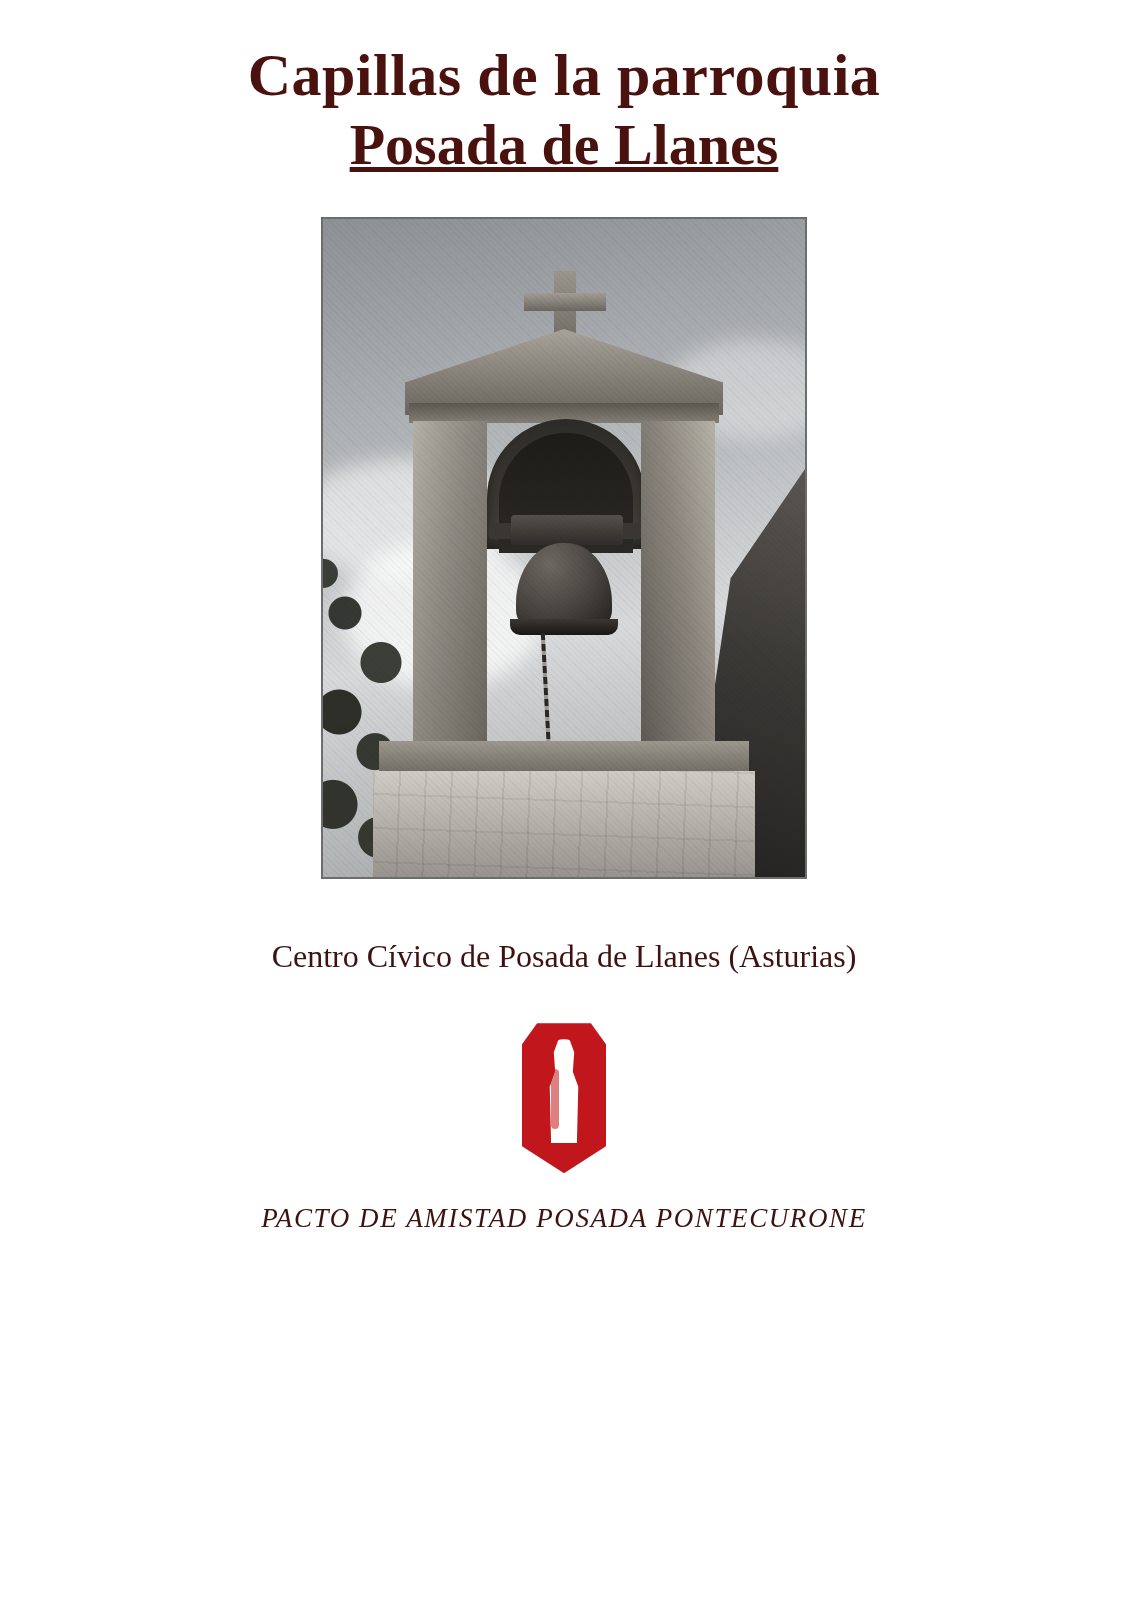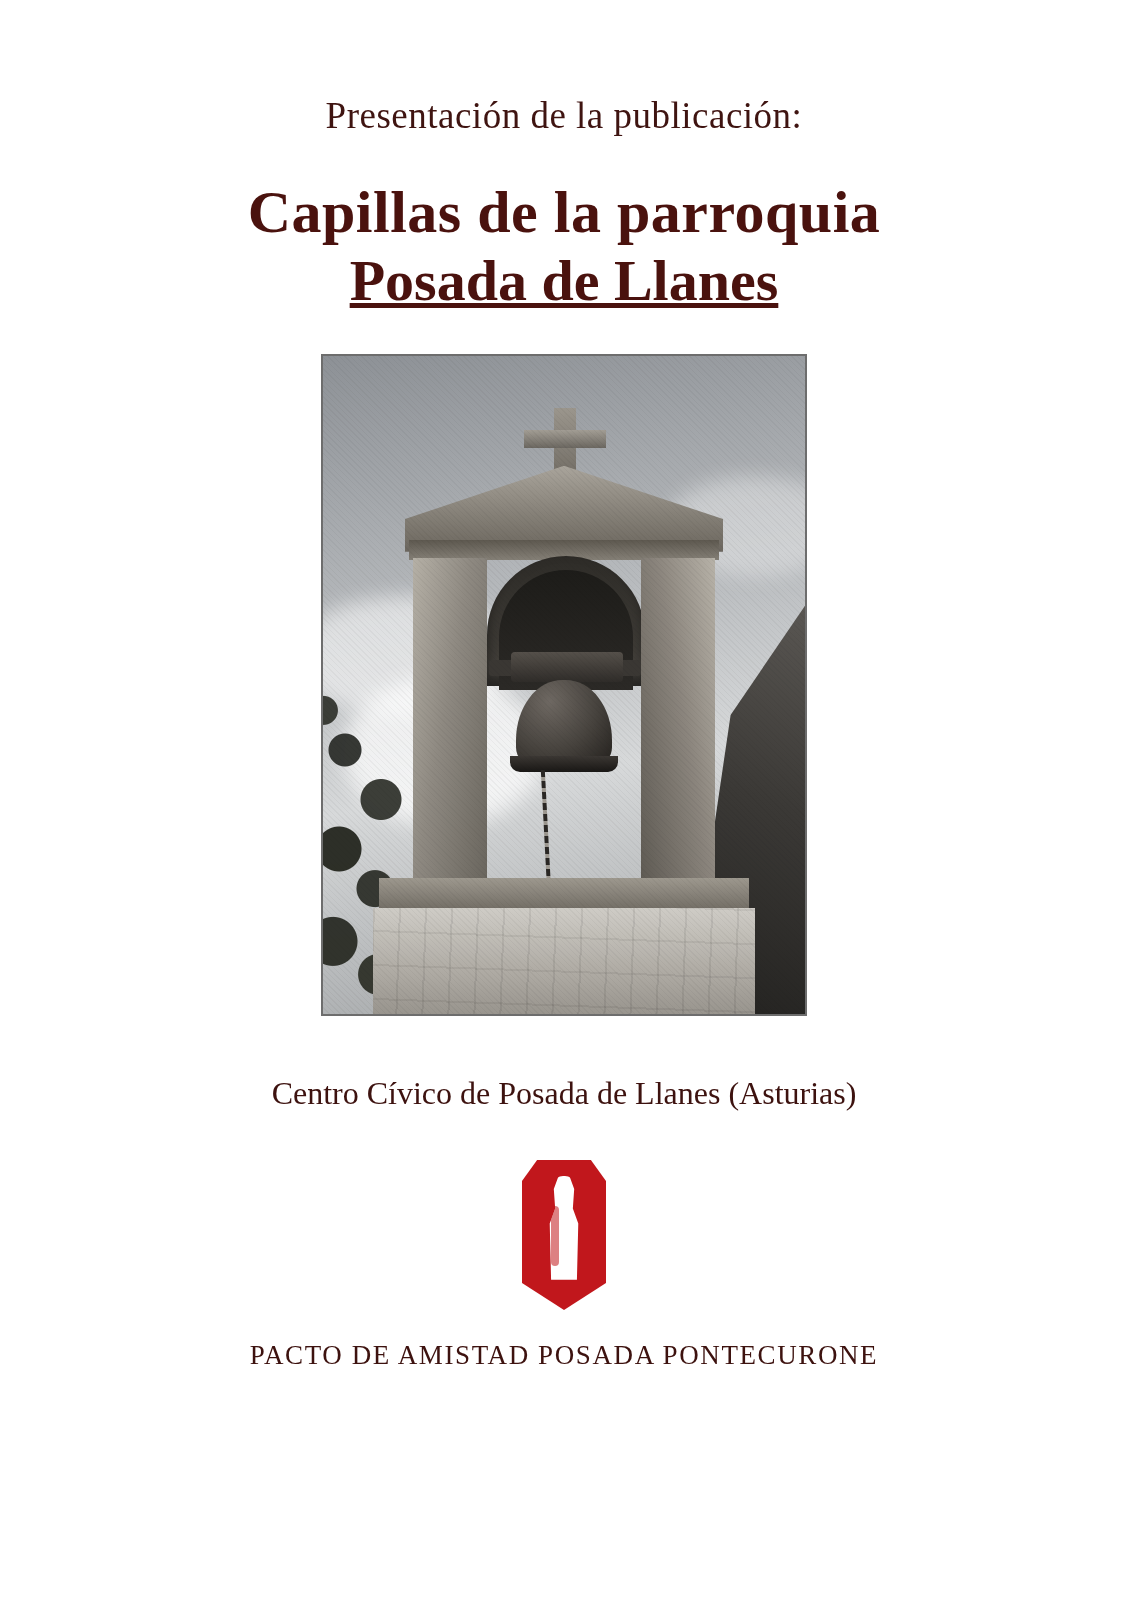--- a/index.html
+++ b/index.html
@@ -328,28 +328,28 @@
     opacity: 0.55;
     border-radius: 4px;
   }
 
   .footer-text {
     margin-top: 30px;
     font-size: 27px;
     letter-spacing: 1.6px;
     color: #3d120f;
     text-align: center;
+    font-style: italic;
   }
 </style>
 </head>
 <body>
 
 <div class="poster">
 
-  <div class="intro-line">Presentación de la publicación:</div>
 
   <div class="title-block">
     <div class="title-line-1">Capillas de la parroquia</div>
     <div class="title-line-3">Posada de Llanes</div>
   </div>
 
   <div class="photo-wrap">
     <div class="photo">
       <div class="sky"></div>
       <div class="cloud c1"></div>

